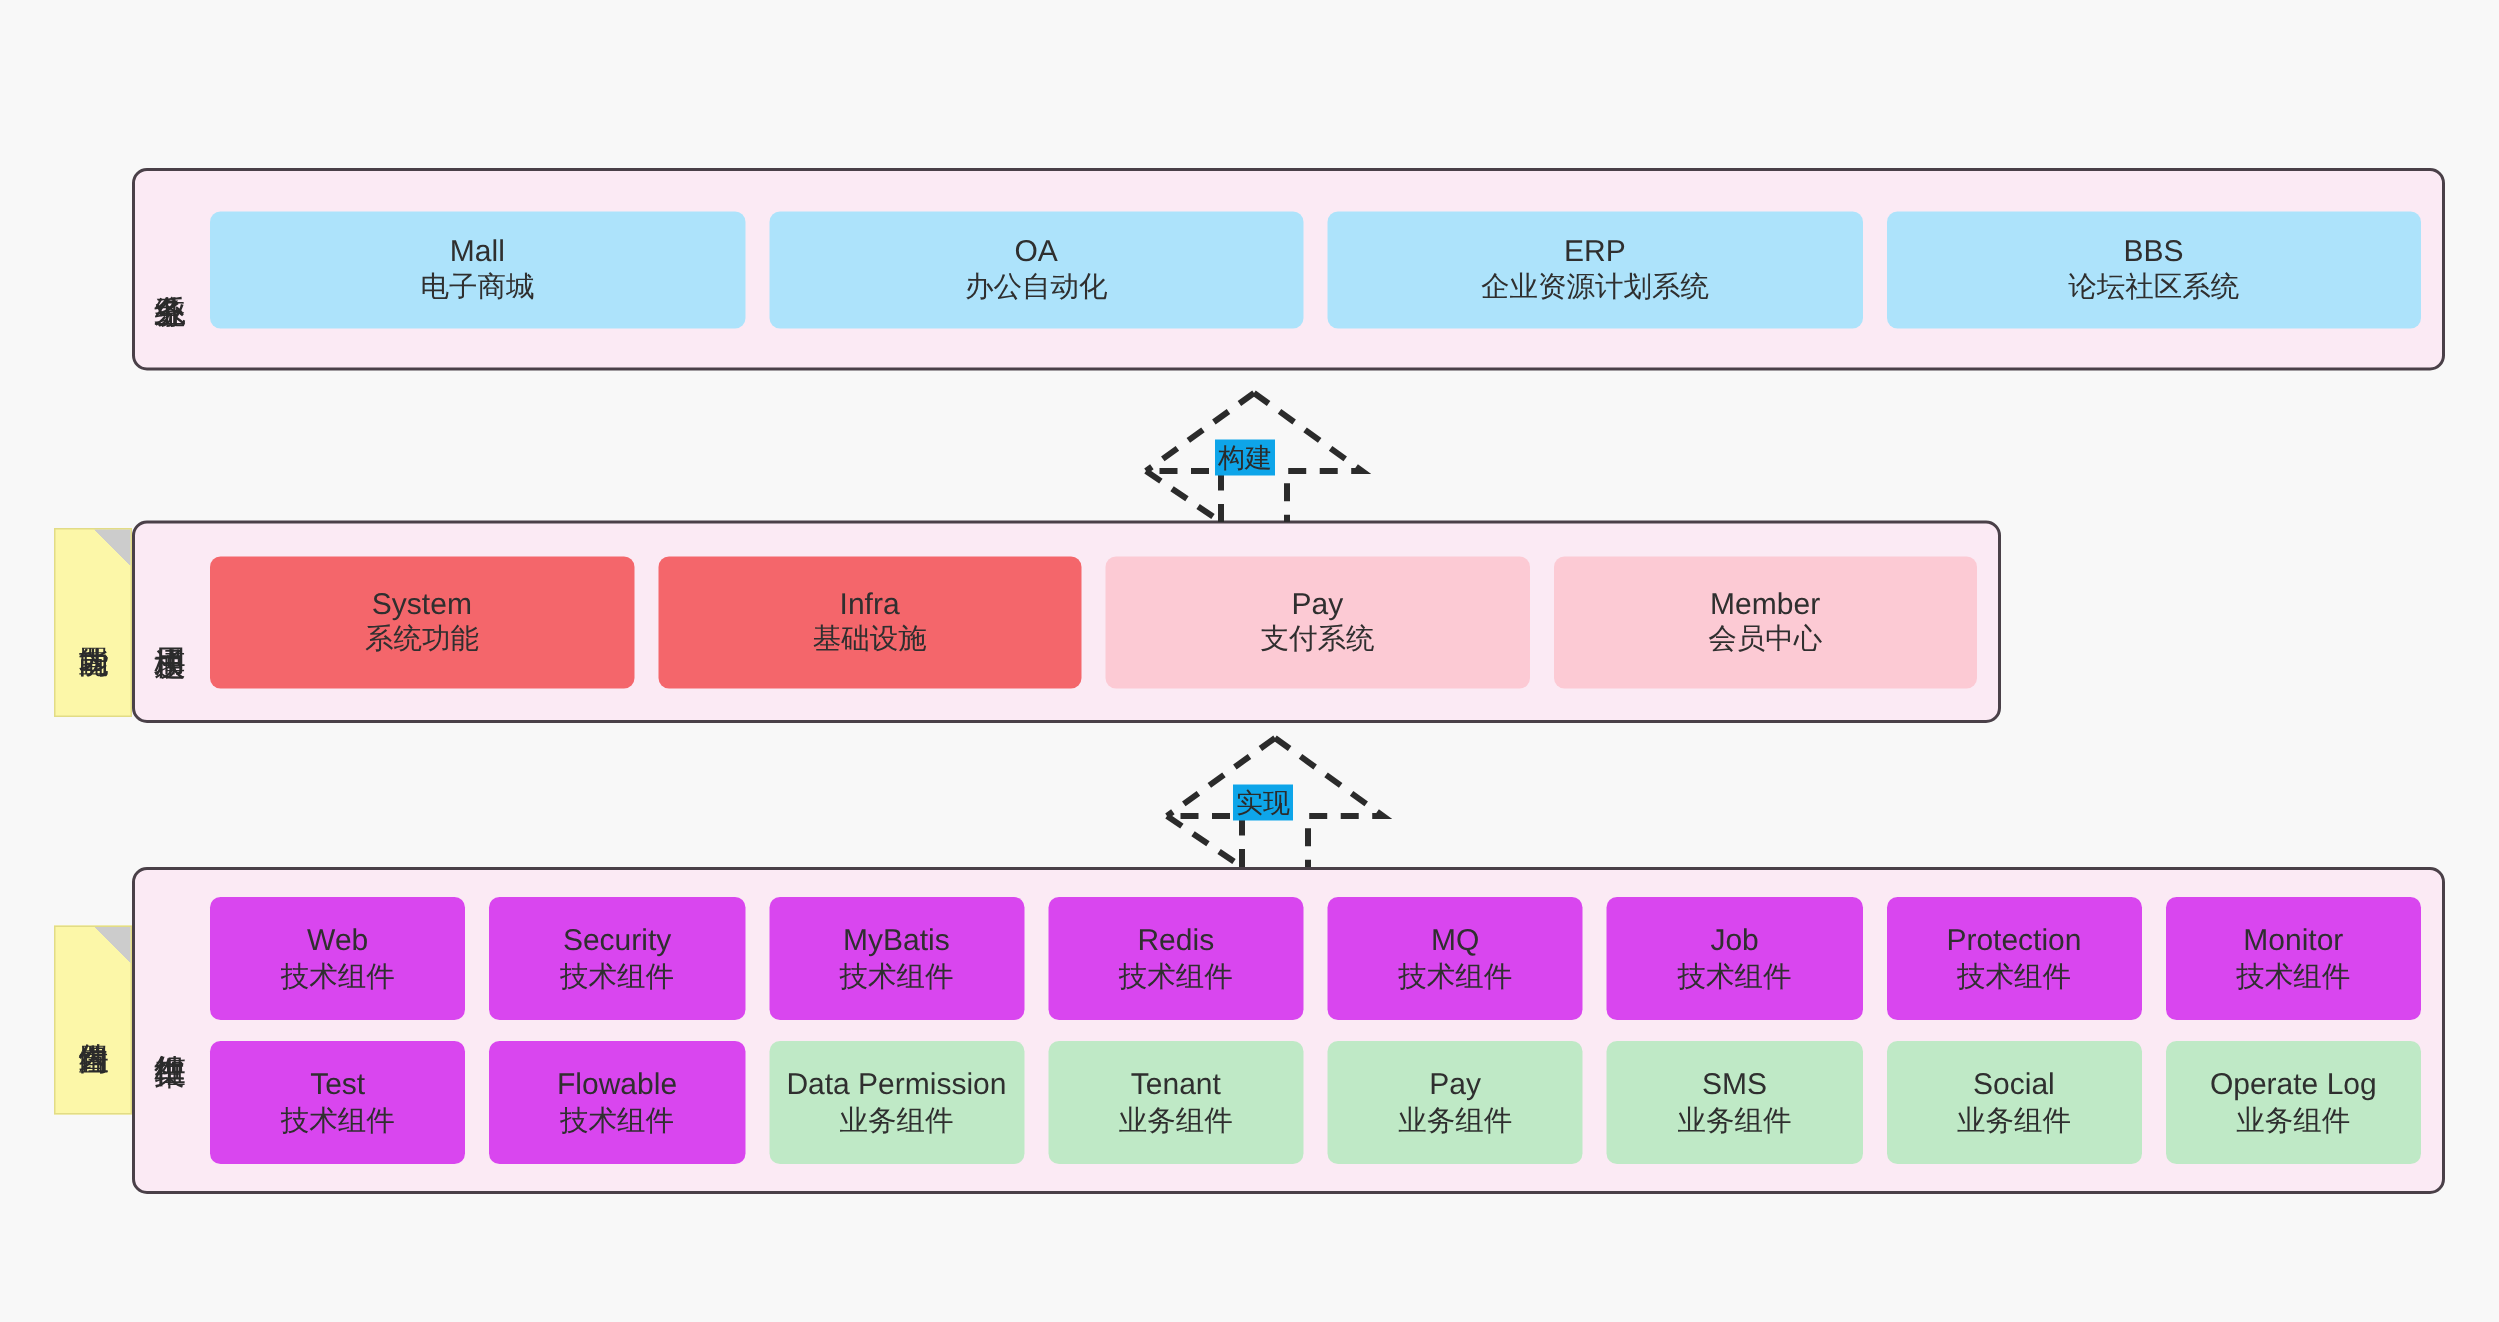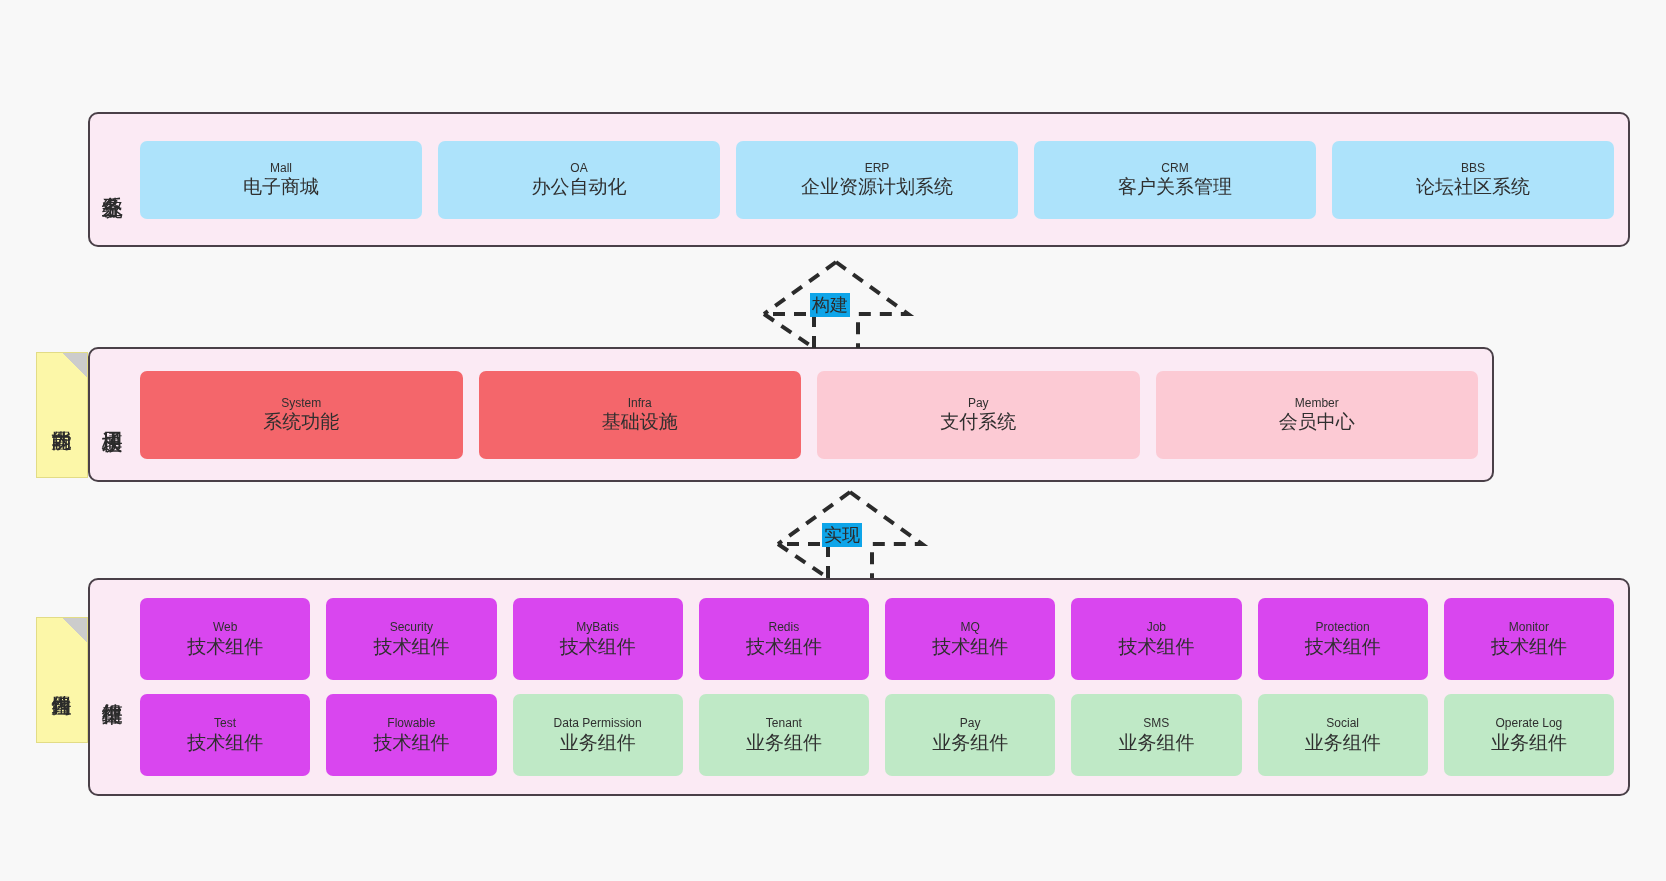--- a/index.html
+++ b/index.html
@@ -56,30 +56,30 @@
     border-radius:7px;
     display:flex;
     flex-direction:column;
     align-items:center;
     justify-content:center;
     text-align:center;
     line-height:1.22;
     box-sizing:border-box;
     padding:4px 6px;
   }
-  .card .en{font-size:12px;color:#2f2f2f;}
+  .card .en{font-size:20px;color:#2f2f2f;}
   .card .cn{font-size:19px;color:#2f2f2f;}
 
   
   #layer1{left:88px;top:112px;width:1542px;height:135px;}
   #layer1 .row{height:78px;}
   .card.blue{background:#ade3fb;}
 
   
-  #layer2{left:88px;top:347px;width:1406px;height:135px;justify-content:center;}
+  #layer2{left:88px;top:347px;width:1246px;height:135px;justify-content:center;}
   #layer2 .row{height:88px;}
   .card.red{background:#f4666b;}
   .card.pink{background:#fccad4;}
 
   
   #layer3{left:88px;top:578px;width:1542px;height:218px;}
   #layer3 .row{height:82px;}
   .card.green{background:#d946ef;}
   .card.lightgreen{background:#bfe9c6;}
 
@@ -142,24 +142,20 @@
         </div>
         <div class="card blue">
           <span class="en">OA</span>
           <span class="cn">办公自动化</span>
         </div>
         <div class="card blue">
           <span class="en">ERP</span>
           <span class="cn">企业资源计划系统</span>
         </div>
         <div class="card blue">
-          <span class="en">CRM</span>
-          <span class="cn">客户关系管理</span>
-        </div>
-        <div class="card blue">
           <span class="en">BBS</span>
           <span class="cn">论坛社区系统</span>
         </div>
       </div>
     </div>
   </div>
 
   <div class="arrow" id="arrow1">
     <svg width="160" height="90" viewBox="0 0 160 90">
       <path d="M 80 4 L 152 56 L 102 56 L 102 90 M 58 90 L 58 56 L 8 56 Z" fill="none" stroke="#2b2b2b" stroke-width="4" stroke-dasharray="12,9" stroke-linecap="butt"></path>

